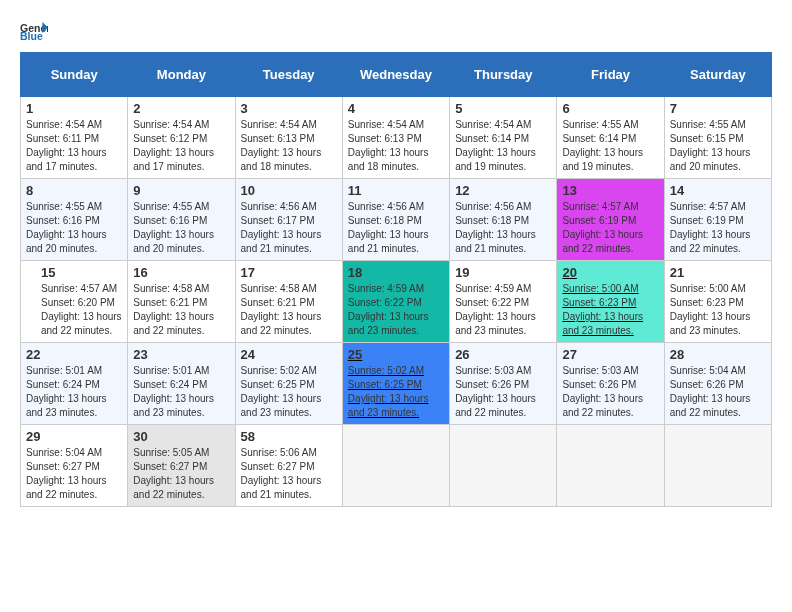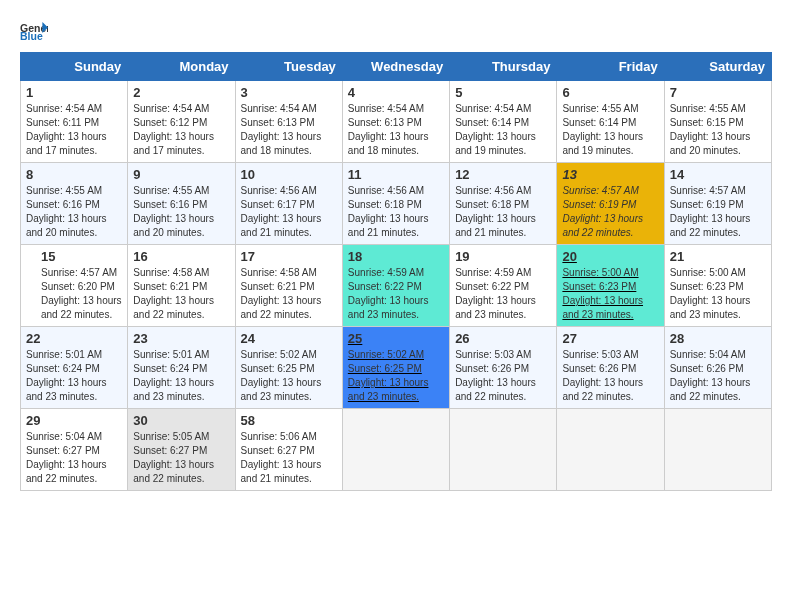--- a/index.html
+++ b/index.html
@@ -38,22 +38,22 @@
       color: #555;
     }
     table {
       width: 100%;
       border-collapse: collapse;
       font-size: 11px;
     }
     thead tr th {
       background: #2b6fba;
       color: #fff;
-      text-align: right;
-      padding: 6px 6px;
+      text-align: center;
+      padding: 14px 6px;
       font-size: 13px;
       font-weight: bold;
       border: 1px solid #2b6fba;
       margin-left: 32px;
     }
     tbody tr td {
       border: 1px solid #ccc;
       padding: 4px 5px;
       vertical-align: top;
       width: 14.28%;
@@ -158,21 +158,21 @@
           <div class="day-info">Sunrise: 4:56 AM<br>Sunset: 6:17 PM<br>Daylight: 13 hours<br>and 21 minutes.</div>
         </td>
         <td style="background: rgb(242, 247, 255);">
           <span class="day-num">11</span>
           <div class="day-info">Sunrise: 4:56 AM<br>Sunset: 6:18 PM<br>Daylight: 13 hours<br>and 21 minutes.</div>
         </td>
         <td style="background: rgb(242, 247, 255);">
           <span class="day-num">12</span>
           <div class="day-info">Sunrise: 4:56 AM<br>Sunset: 6:18 PM<br>Daylight: 13 hours<br>and 21 minutes.</div>
         </td>
-        <td style="background: #eab308; font-style: italic;">
+        <td style="background: #d946ef;">
           <span class="day-num">13</span>
           <div class="day-info">Sunrise: 4:57 AM<br>Sunset: 6:19 PM<br>Daylight: 13 hours<br>and 22 minutes.</div>
         </td>
         <td style="background: rgb(242, 247, 255);">
           <span class="day-num">14</span>
           <div class="day-info">Sunrise: 4:57 AM<br>Sunset: 6:19 PM<br>Daylight: 13 hours<br>and 22 minutes.</div>
         </td>
       </tr>
       <tr>
         <td style="background: rgb(255, 255, 255); padding-left: 20px;">
@@ -180,21 +180,21 @@
           <div class="day-info">Sunrise: 4:57 AM<br>Sunset: 6:20 PM<br>Daylight: 13 hours<br>and 22 minutes.</div>
         </td>
         <td style="background: rgb(255, 255, 255);">
           <span class="day-num">16</span>
           <div class="day-info">Sunrise: 4:58 AM<br>Sunset: 6:21 PM<br>Daylight: 13 hours<br>and 22 minutes.</div>
         </td>
         <td style="background: rgb(255, 255, 255);">
           <span class="day-num">17</span>
           <div class="day-info">Sunrise: 4:58 AM<br>Sunset: 6:21 PM<br>Daylight: 13 hours<br>and 22 minutes.</div>
         </td>
-        <td style="background: #5eead4;">
+        <td style="background: #14b8a6;">
           <span class="day-num">18</span>
           <div class="day-info">Sunrise: 4:59 AM<br>Sunset: 6:22 PM<br>Daylight: 13 hours<br>and 23 minutes.</div>
         </td>
         <td style="background: rgb(255, 255, 255);">
           <span class="day-num">19</span>
           <div class="day-info">Sunrise: 4:59 AM<br>Sunset: 6:22 PM<br>Daylight: 13 hours<br>and 23 minutes.</div>
         </td>
         <td style="background: #5eead4; text-decoration: underline;">
           <span class="day-num">20</span>
           <div class="day-info">Sunrise: 5:00 AM<br>Sunset: 6:23 PM<br>Daylight: 13 hours<br>and 23 minutes.</div>

